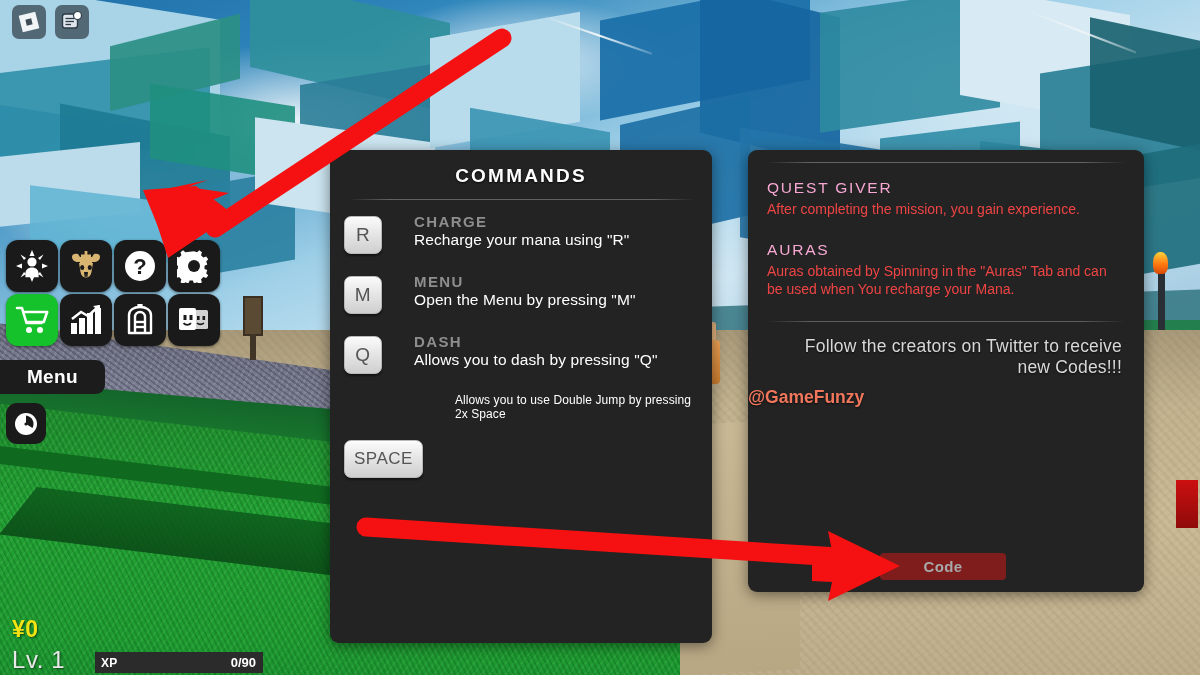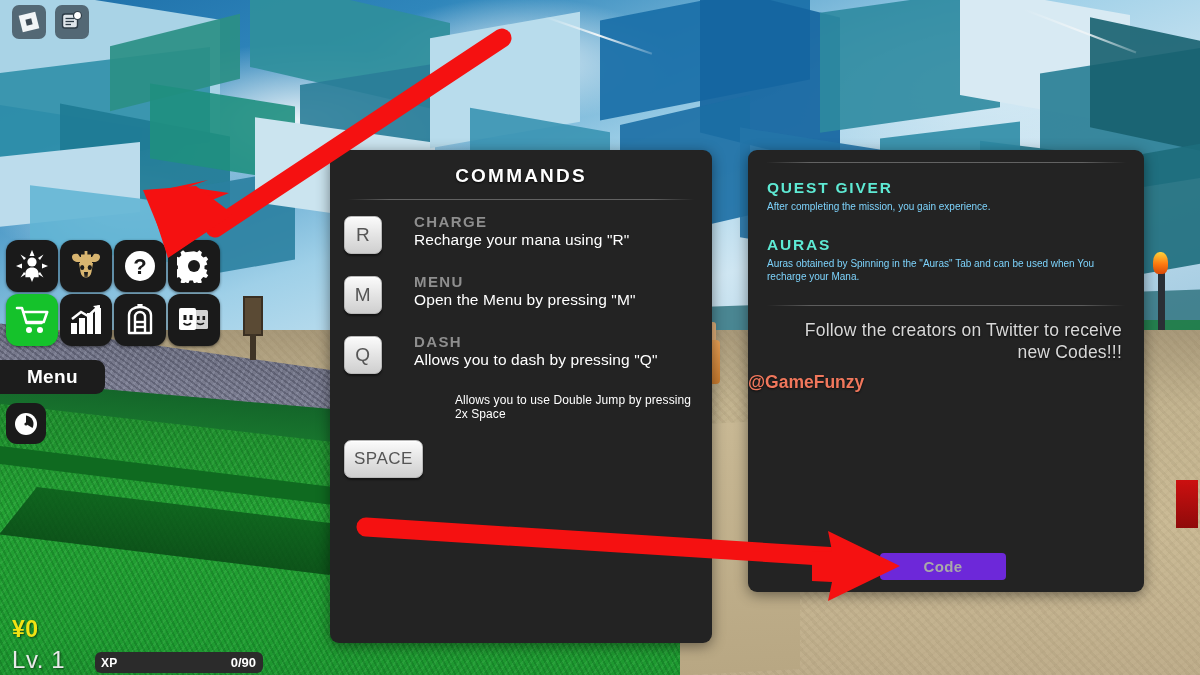--- a/index.html
+++ b/index.html
@@ -187,21 +187,21 @@
   .level {
     position: absolute; left: 12px; top: 646px;
     color: #e9e9e9; font-size: 24px; font-weight: 500;
     letter-spacing: .6px;
     text-shadow: 1px 1px 2px rgba(0,0,0,.55);
   }
   .xpbar {
     position: absolute; left: 95px; top: 652px;
     width: 168px; height: 21px;
     background: #2b2b2b;
-    border-radius: 6px;
+    border-radius: 0;
     display: flex; align-items: center;
   }
   .xpbar-fill {
     position: absolute; left: 0; top: 0; height: 21px; width: 0%;
     background: #18a6e0;
   }
   .xp-label {
     position: relative;
     color: #ffffff; font-size: 12px; font-weight: bold;
     padding-left: 6px; letter-spacing: .3px;
@@ -269,28 +269,28 @@
     color: #ffffff;
     font-size: 15.5px;
     letter-spacing: .1px;
   }
   .cmd-desc.small { font-size: 12px; }
 
   
   .info-list { padding: 16px 19px 0 19px; }
   .info-sec { margin-bottom: 22px; }
   .info-head {
-    color: #5eead4;
-    font-size: 15.5px; font-weight: bold;
+    color: #f9a8d4;
+    font-size: 15.5px; font-weight: normal;
     letter-spacing: 1.8px;
     margin-bottom: 4px;
   }
   .info-body {
-    color: #7dd3fc;
-    font-size: 10px;
+    color: #ef4444;
+    font-size: 14px;
     line-height: 1.28;
   }
   .info-rule {
     height: 1px;
     margin: 4px 19px 0 19px;
     background: linear-gradient(90deg, rgba(120,120,120,0), rgba(150,150,150,.5) 12%, rgba(150,150,150,.5) 88%, rgba(120,120,120,0));
   }
   .follow-text {
     text-align: right;
     color: #d8d8d8;
@@ -304,21 +304,21 @@
     color: #f0775c;
     font-size: 17.5px;
     font-weight: bold;
     padding-top: 9px;
     text-shadow: 0 1px 2px rgba(0,0,0,.7);
   }
   .code-btn {
     position: absolute;
     left: 132px; top: 403px;
     width: 126px; height: 27px;
-    background: #6d28d9;
+    background: #7f1d1d;
     border-radius: 4px;
     display: flex; align-items: center; justify-content: center;
     color: #a9a9a9;
     font-size: 15px; font-weight: bold;
     letter-spacing: .4px;
   }
 
   
   .arrows { position: absolute; inset: 0; pointer-events: none; }
 </style>

